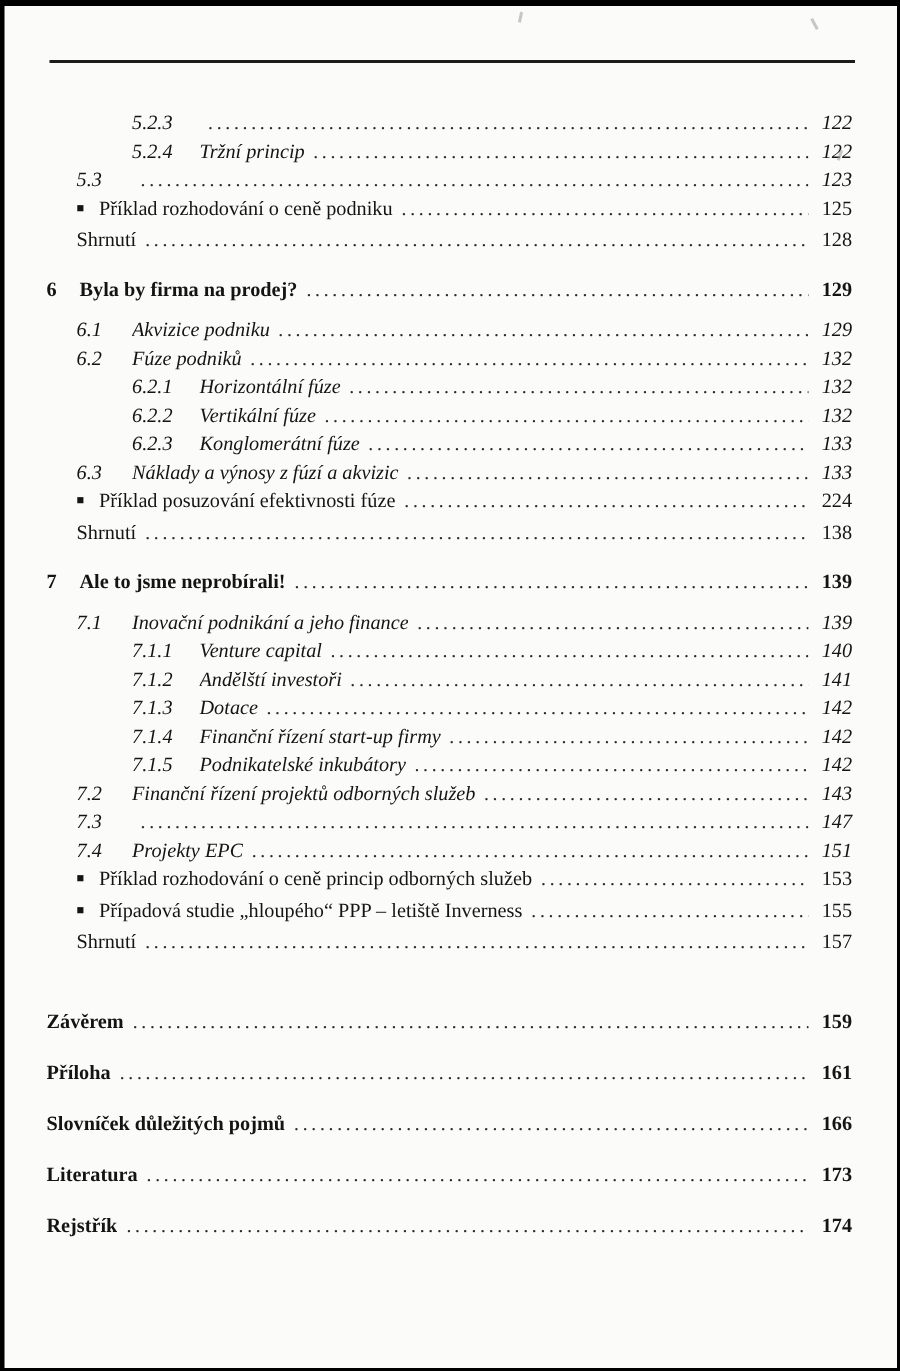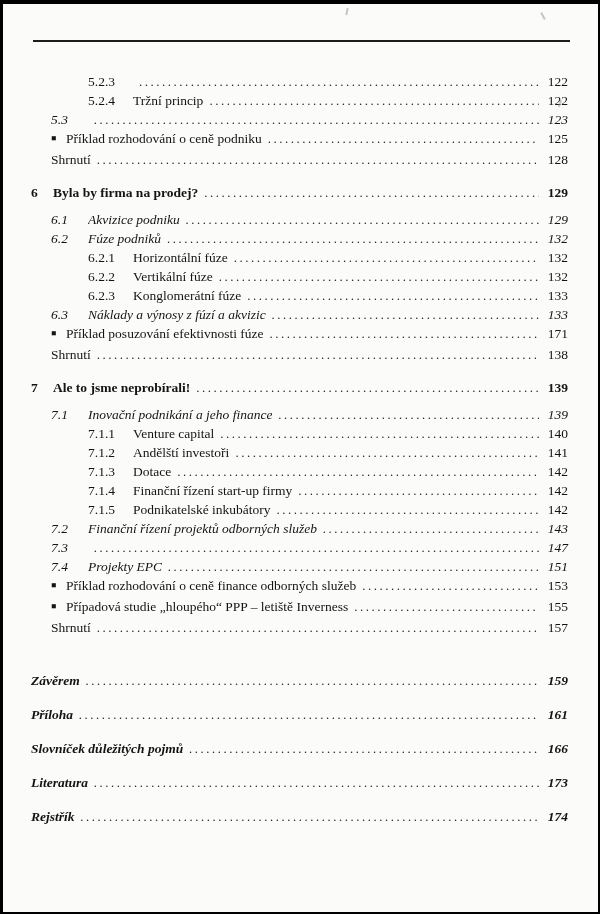--- a/index.html
+++ b/index.html
@@ -38,37 +38,37 @@
     overflow: hidden;
     white-space: nowrap;
     letter-spacing: 2.5px;
     font-size: 13px;
     font-weight: normal;
     color: #2a2a2a;
     margin: 0 3px 0 6px;
   }
   .row .page-num { flex: 0 0 auto; min-width: 26px; text-align: right; }
 
-  .row.sub2 { padding-left: 57px; }
+  .row.sub2 { padding-left: 57px; font-style: italic; }
   .row.sub2 .num { width: 45px; }
   .row.sub1 { padding-left: 20px; font-style: italic; }
   .row.sub1 .num { width: 37px; }
   .row.chapter { padding-left: 0; }
   .row.chapter .num { width: 22px; }
   .row.chapter .title, .row.chapter .num, .row.chapter .page-num { font-weight: bold; }
   .row.bullet { padding-left: 20px; }
   .row.bullet .bullet-glyph {
     flex: 0 0 auto;
     width: 15px;
     font-size: 8.5px;
     position: relative;
     top: -2px;
   }
   .row.plain { padding-left: 20px; }
-  .row.solo { padding-left: 0; font-style: italic; }
+  .row.solo { padding-left: 0; }
   .row.solo .title, .row.solo .page-num { font-weight: bold; }
 
   .gap-section { margin-top: 14px; }
   .gap-after-ch { margin-top: 8px; justify-content: flex-end; }
   .gap-big { margin-top: 34px; }
   .gap-solo { margin-top: 15px; }
 
   
   .artifact {
     position: absolute;
@@ -154,21 +154,21 @@
       <div class="row sub1">
         <span class="num">6.3</span>
         <span class="title">Náklady a výnosy z fúzí a akvizic</span>
         <span class="leader">............................................................................................................................................................................................................................................................................................................</span>
         <span class="page-num">133</span>
       </div>
       <div class="row bullet">
         <span class="bullet-glyph">■</span>
         <span class="title">Příklad posuzování efektivnosti fúze</span>
         <span class="leader">............................................................................................................................................................................................................................................................................................................</span>
-        <span class="page-num">171</span>
+        <span class="page-num">224</span>
       </div>
       <div class="row plain">
         <span class="title">Shrnutí</span>
         <span class="leader">............................................................................................................................................................................................................................................................................................................</span>
         <span class="page-num">138</span>
       </div>
       <div class="row chapter gap-section">
         <span class="num">7</span>
         <span class="title">Ale to jsme neprobírali!</span>
         <span class="leader">............................................................................................................................................................................................................................................................................................................</span>
@@ -222,21 +222,21 @@
         <span class="page-num">147</span>
       </div>
       <div class="row sub1">
         <span class="num">7.4</span>
         <span class="title">Projekty EPC</span>
         <span class="leader">............................................................................................................................................................................................................................................................................................................</span>
         <span class="page-num">151</span>
       </div>
       <div class="row bullet">
         <span class="bullet-glyph">■</span>
-        <span class="title">Příklad rozhodování o ceně finance odborných služeb</span>
+        <span class="title">Příklad rozhodování o ceně princip odborných služeb</span>
         <span class="leader">............................................................................................................................................................................................................................................................................................................</span>
         <span class="page-num">153</span>
       </div>
       <div class="row bullet">
         <span class="bullet-glyph">■</span>
         <span class="title">Případová studie „hloupého“ PPP – letiště Inverness</span>
         <span class="leader">............................................................................................................................................................................................................................................................................................................</span>
         <span class="page-num">155</span>
       </div>
       <div class="row plain">

